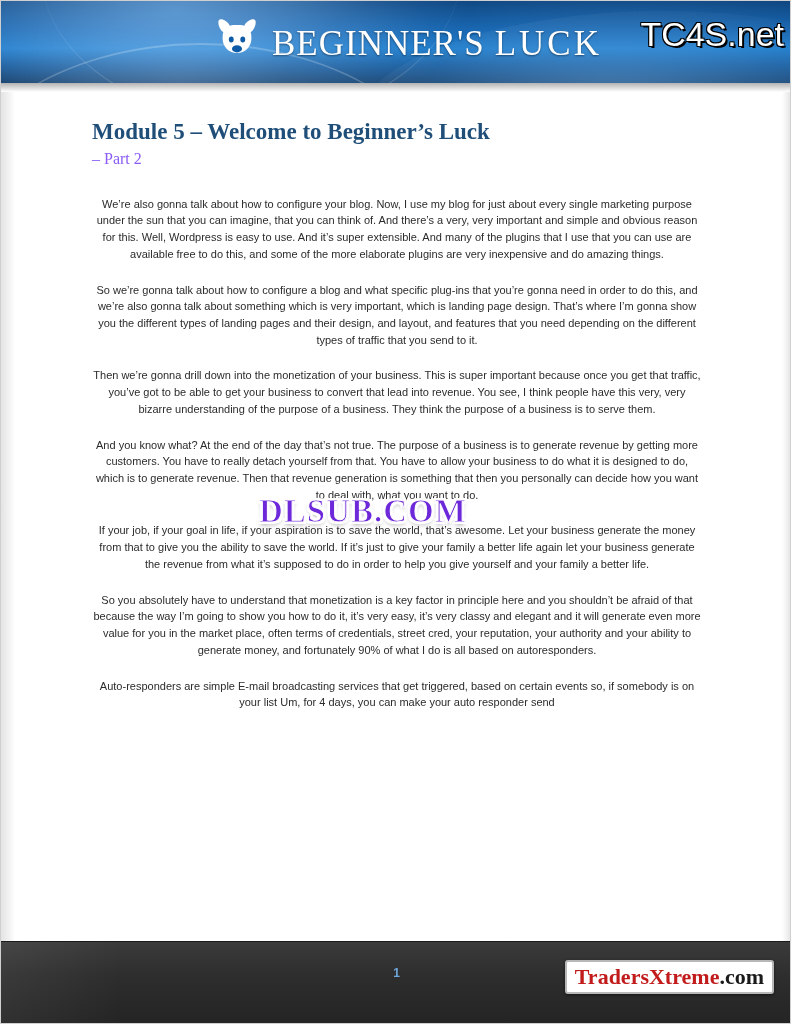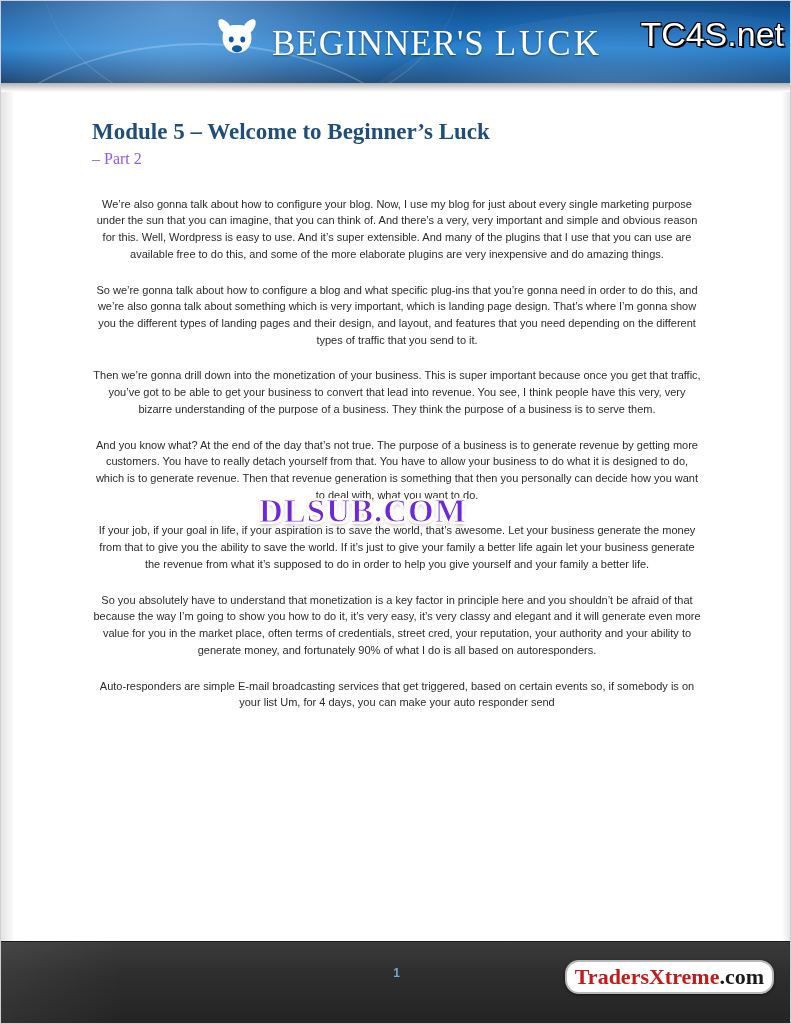--- a/index.html
+++ b/index.html
@@ -185,21 +185,21 @@
     font-family: "Liberation Sans", sans-serif;
     font-size: 12px;
     font-weight: bold;
   }
   .traders-badge {
     position: absolute;
     right: 18px; top: 18px;
     padding: 2px 8px;
     background: #ffffff;
     border: 2px solid #b8b8b8;
-    border-radius: 14px;
+    border-radius: 3px;
     font-family: "Liberation Serif", serif;
     font-weight: bold;
     font-size: 22px;
     color: #c21b1b;
     letter-spacing: 0px;
     white-space: nowrap;
     box-shadow: 0 1px 3px rgba(0,0,0,0.5);
   }
   .traders-badge .dotcom { color: #1b1b1b; }
 </style>

